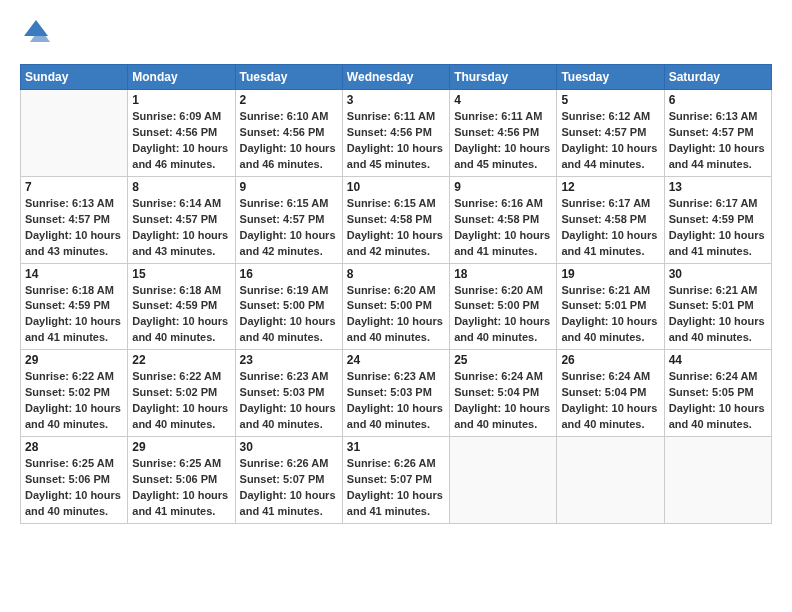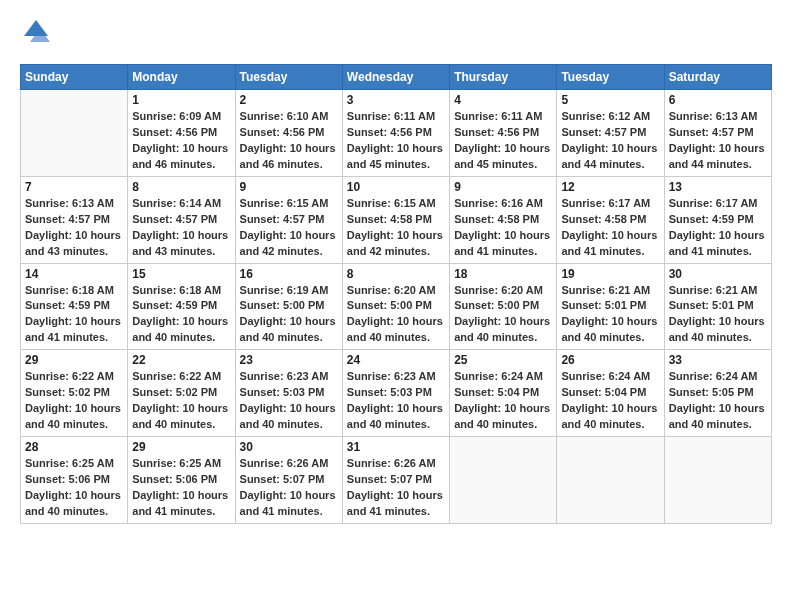--- a/index.html
+++ b/index.html
@@ -319,21 +319,21 @@
 and 40 minutes.</div>
           </td>
           <td>
             <span class="day-num">26</span>
             <div class="day-info" style="white-space: pre-line;">Sunrise: 6:24 AM
 Sunset: 5:04 PM
 Daylight: 10 hours
 and 40 minutes.</div>
           </td>
           <td>
-            <span class="day-num">33</span>
+            <span class="day-num">44</span>
             <div class="day-info" style="white-space: pre-line;">Sunrise: 6:24 AM
 Sunset: 5:05 PM
 Daylight: 10 hours
 and 40 minutes.</div>
           </td>
         </tr>
         <tr>
           <td>
             <span class="day-num">28</span>
             <div class="day-info" style="white-space: pre-line;">Sunrise: 6:25 AM

